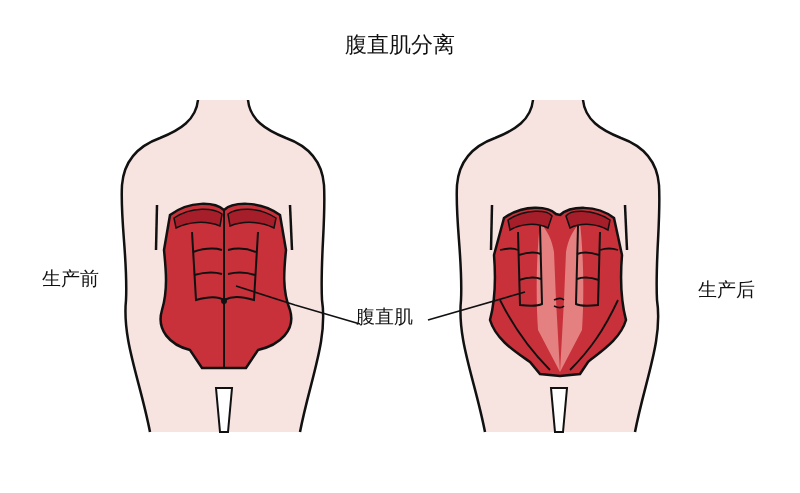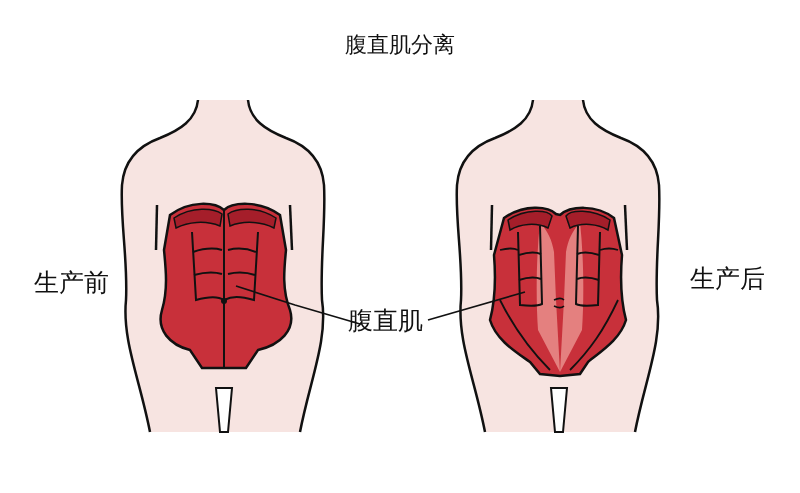--- a/index.html
+++ b/index.html
@@ -1,20 +1,20 @@
 <!DOCTYPE html>
 <html><head>
 <meta charset="utf-8">
 <style>
   html,body{margin:0;padding:0;background:#ffffff;}
   body{width:800px;height:493px;position:relative;overflow:hidden;font-family:"DejaVu Sans","Liberation Sans",sans-serif;}
   .title{position:absolute;left:0;width:800px;top:30px;text-align:center;font-size:22px;color:#111;}
-  .lbl{position:absolute;font-size:25px;color:#111;}
+  .lbl{position:absolute;font-size:19px;color:#111;margin-left:8px;}
   .lbl-before{left:34px;top:266px;}
-  .lbl-after{left:690px;top:262px;}
+  .lbl-after{left:690px;top:277px;}
   .lbl-center{left:348px;top:304px;}
   svg{position:absolute;left:0;top:0;}
 </style>
 </head>
 <body>
 
 <svg width="800" height="493" viewBox="0 0 800 493">
 
   <g>
     <path d="M198,100 C196,120 180,130 160,138 C138,146 124,160 122,185 C120,220 128,260 126,300 C122,340 140,380 150,432 L300,432 C310,380 328,340 322,300 C320,260 326,220 324,185 C322,160 308,146 286,138 C266,130 250,120 248,100 Z" fill="#f7e4e1" stroke="none"></path>

